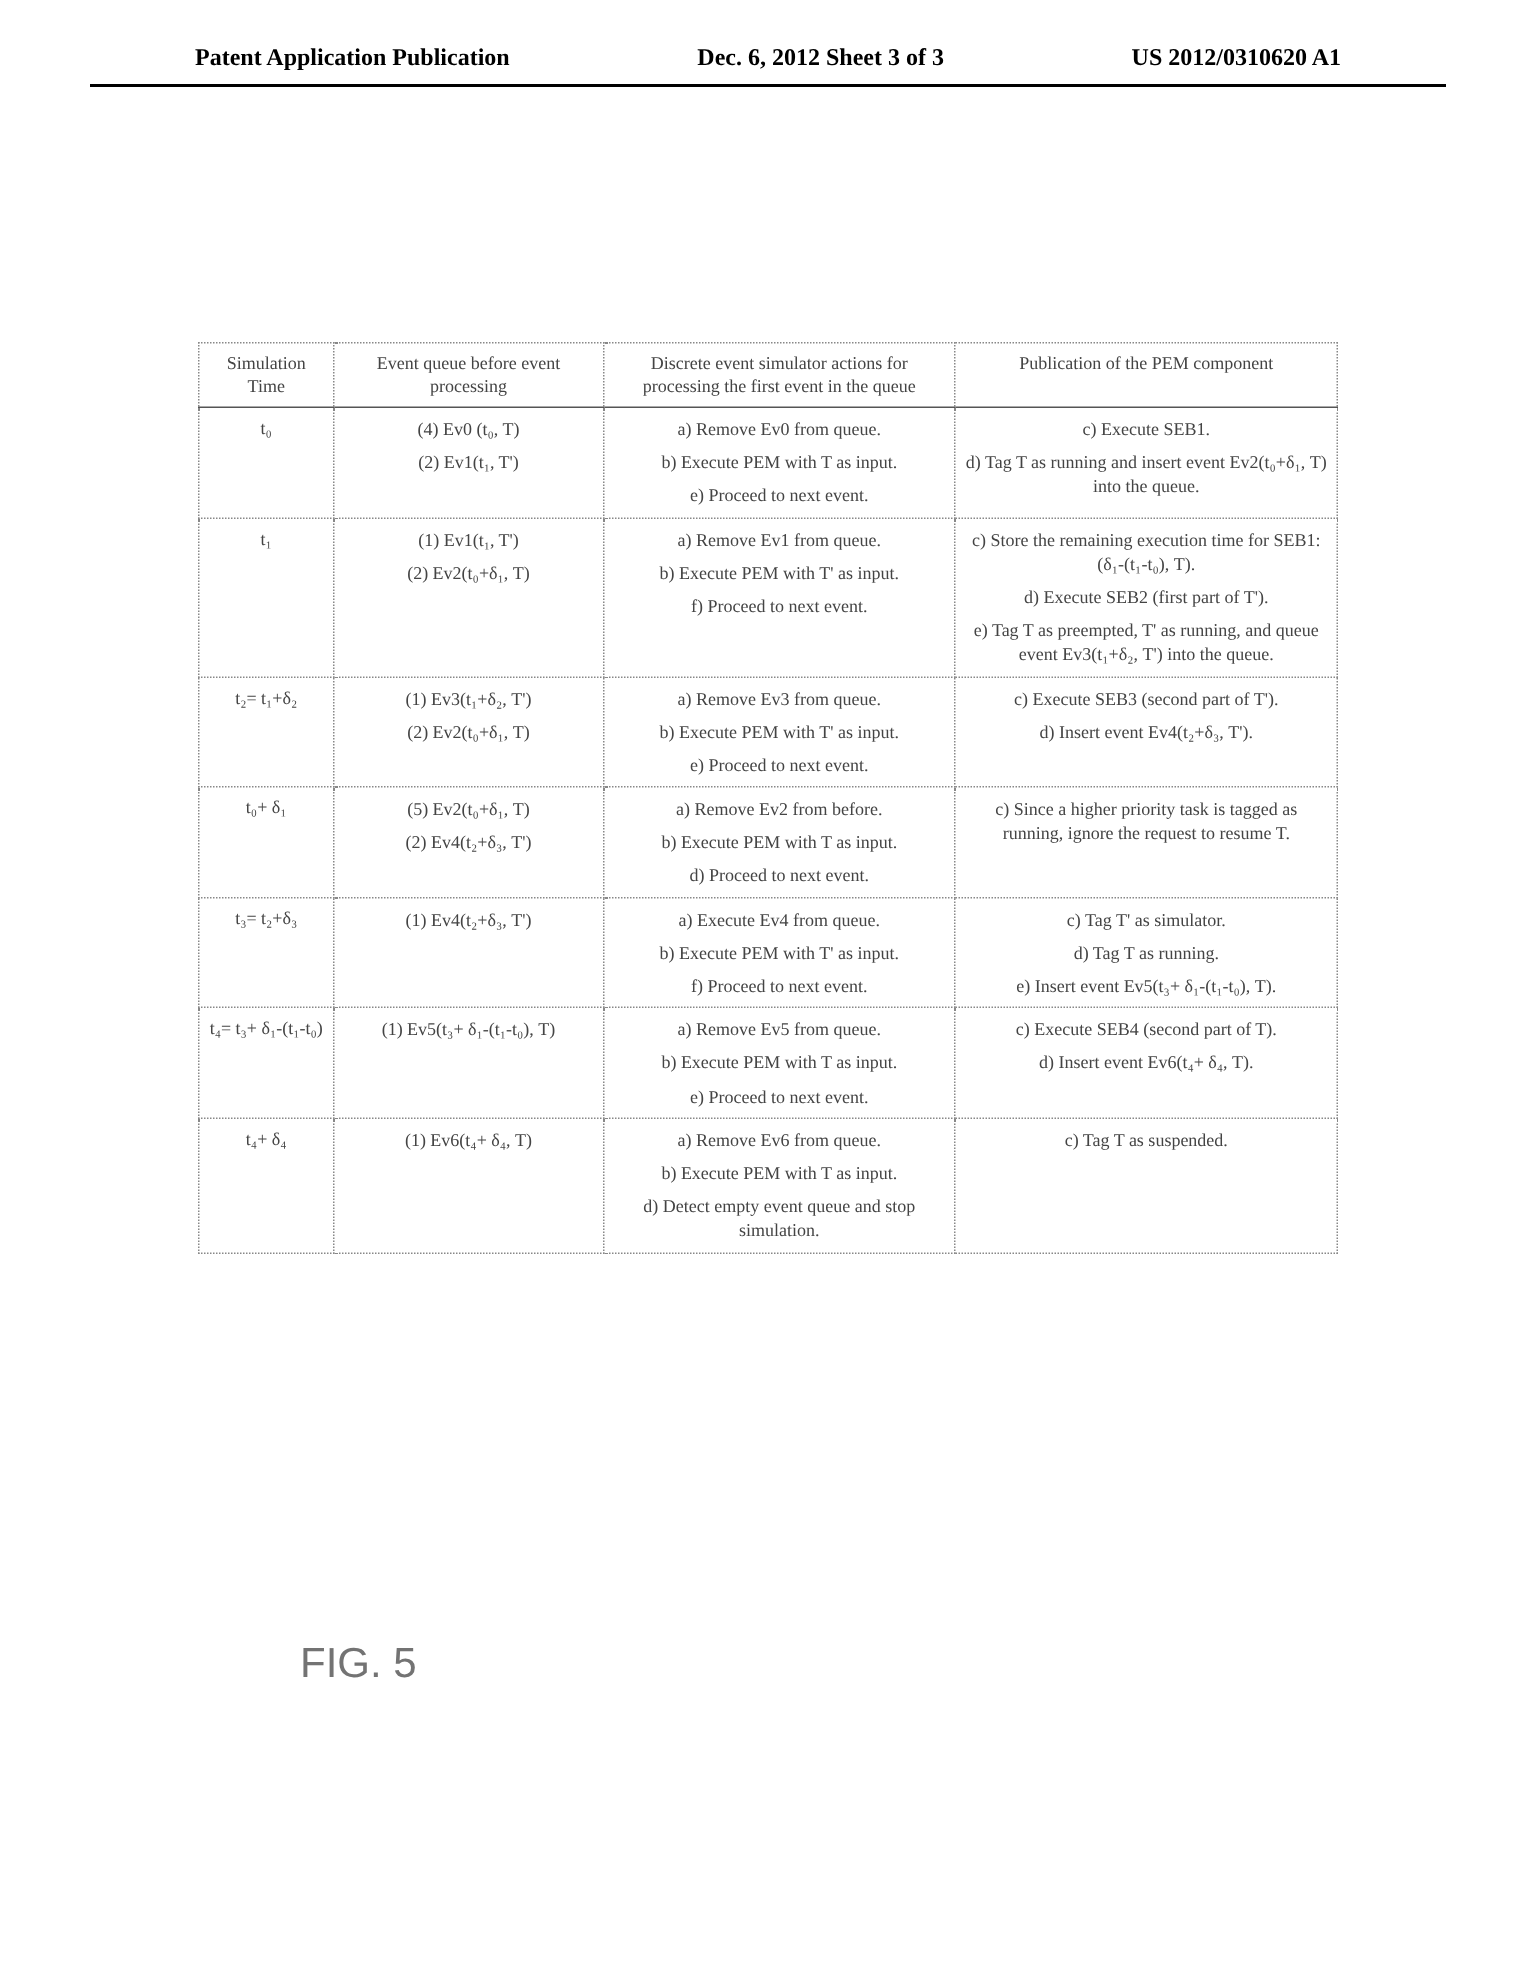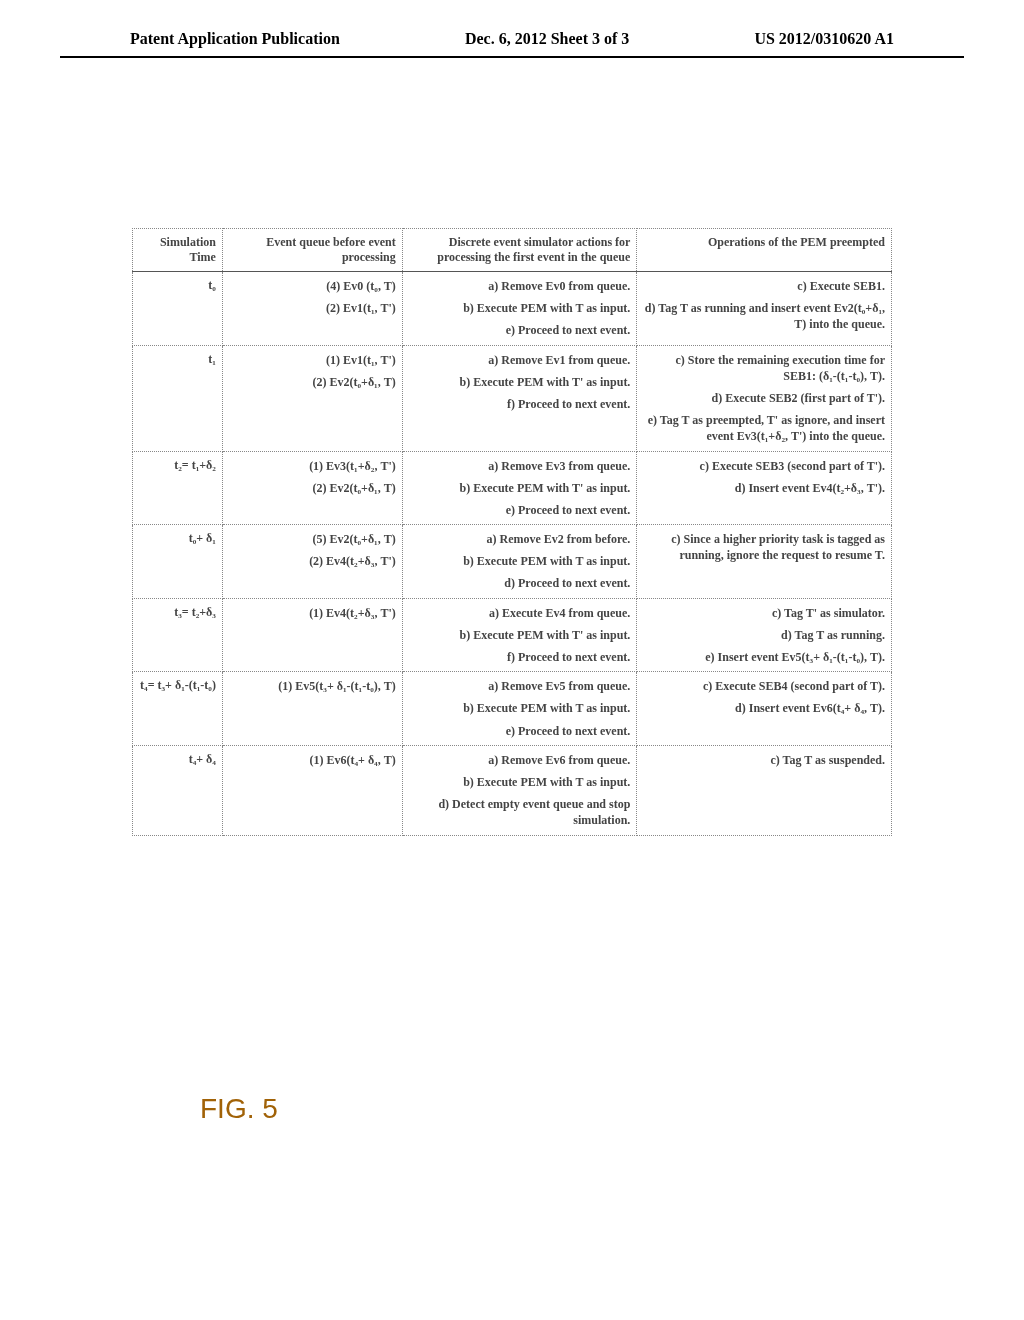--- a/index.html
+++ b/index.html
@@ -26,58 +26,58 @@
     width: 760px;
     margin: 170px auto 0 auto;
     border-collapse: collapse;
     font-size: 12px;
     color: #444;
   }
   .main-table th, .main-table td {
     border: 1px dotted #888;
     padding: 6px 6px;
     vertical-align: top;
-    text-align: right;
-    font-weight: bold;
+    text-align: center;
+    font-weight: normal;
   }
   .main-table th {
     border-bottom: 1px solid #555;
   }
   .col-time { width: 90px; }
   .col-queue { width: 180px; margin-top: 32px; }
   .col-actions { width: 235px; }
   .col-pem { width: 255px; }
   .action-line { margin-bottom: 6px; line-height: 1.35; }
   .action-line:last-child { margin-bottom: 0; }
   .figure-label {
     position: absolute;
     left: 200px;
     bottom: 195px;
     font-family: Arial, Helvetica, sans-serif;
     font-size: 28px;
     font-weight: normal;
-    color: #a16207;
+    color: #737373;
   }
 </style>
 </head>
 <body>
 
 <div class="page-header">
   <span class="bold">Patent Application Publication</span>
   <span>Dec. 6, 2012   Sheet 3 of 3</span>
   <span class="bold">US 2012/0310620 A1</span>
 </div>
 
 <table class="main-table">
   <thead>
     <tr>
       <th class="col-time">Simulation Time</th>
       <th class="col-queue">Event queue before event processing</th>
       <th class="col-actions">Discrete event simulator actions for processing the first event in the queue</th>
-      <th class="col-pem">Operations of the PEM preempted</th>
+      <th class="col-pem">Publication of the PEM component</th>
     </tr>
   </thead>
   <tbody id="table-body">
   <tr>
         <td class="col-time">t₀</td>
         <td class="col-queue">
           <div class="action-line">(4)  Ev0 (t₀, T)</div>
           <div class="action-line">(2)  Ev1(t₁, T')</div>
         </td>
         <td class="col-actions">
@@ -97,21 +97,21 @@
           <div class="action-line">(2)  Ev2(t₀+δ₁, T)</div>
         </td>
         <td class="col-actions">
           <div class="action-line">a) Remove Ev1 from queue.</div>
           <div class="action-line">b) Execute PEM with T' as input.</div>
           <div class="action-line">f) Proceed to next event.</div>
         </td>
         <td class="col-pem">
           <div class="action-line">c) Store the remaining execution time for SEB1: (δ₁-(t₁-t₀), T).</div>
           <div class="action-line">d) Execute SEB2 (first part of T').</div>
-          <div class="action-line">e) Tag T as preempted, T' as ignore, and insert event Ev3(t₁+δ₂, T') into the queue.</div>
+          <div class="action-line">e) Tag T as preempted, T' as running, and queue event Ev3(t₁+δ₂, T') into the queue.</div>
         </td>
       </tr>
       <tr>
         <td class="col-time">t₂= t₁+δ₂</td>
         <td class="col-queue">
           <div class="action-line">(1)  Ev3(t₁+δ₂, T')</div>
           <div class="action-line">(2)  Ev2(t₀+δ₁, T)</div>
         </td>
         <td class="col-actions">
           <div class="action-line">a) Remove Ev3 from queue.</div>

